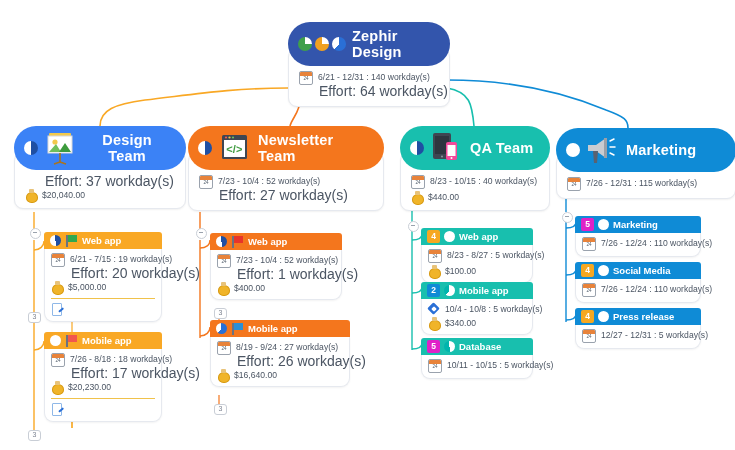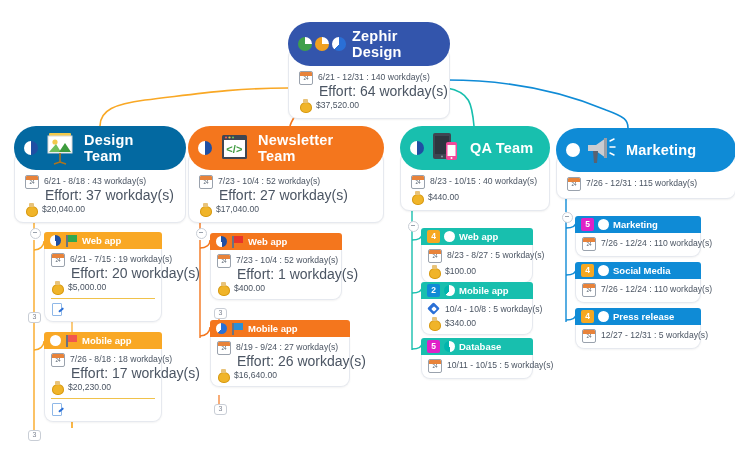--- a/index.html
+++ b/index.html
@@ -177,52 +177,39 @@
       <span>Zephir Design</span>
     </div>
     <div class="body">
       <div class="row">
         <span class="cal">
             <span>24</span>
           </span>
         <span class="rowtxt">6/21 - 12/31 : 140 workday(s)</span>
       </div>
       <div class="effort">Effort: 64 workday(s)</div>
-      <div class="row">
-        <span class="money">
-            <i></i>
-            <b></b>
-          </span>
-        <span class="rowtxt">$37,520.00</span>
-      </div>
     </div>
   </div>
 
   <div class="node bignode" style="left:14px;top:126px;width:172px;">
-    <div class="pill" style="background:#0369a1;">
+    <div class="pill" style="background:#3b82f6;text-align:center;">
       <span class="pie half-blue"></span>
       <span class="emblem">
         <svg viewBox="0 0 40 34" width="40" height="34">
           <rect x="9" y="2" width="22" height="3" rx="1" fill="#f2c94c"></rect>
           <rect x="8" y="5" width="24" height="17" fill="#ffffff" stroke="#d8d8d8"></rect>
           <circle cx="15" cy="11" r="2.6" fill="#f2c94c"></circle>
           <path d="M9 21 L16 13 L21 21 Z" fill="#6fbf5b"></path>
           <path d="M19 21 L25 12 L31 21 Z" fill="#3d9b3d"></path>
           <path d="M20 22 L20 31 M20 31 L14 33 M20 31 L26 33" stroke="#a9741f" stroke-width="1.6" fill="none"></path>
         </svg>
       </span>
       <span>Design Team</span>
     </div>
     <div class="body">
-      <div class="row">
-        <span class="cal">
-            <span>24</span>
-          </span>
-        <span class="rowtxt">6/21 - 8/18 : 43 workday(s)</span>
-      </div>
       <div class="effort">Effort: 37 workday(s)</div>
       <div class="row">
         <span class="money">
             <i></i>
             <b></b>
           </span>
         <span class="rowtxt">$20,040.00</span>
       </div>
     </div>
   </div>
@@ -304,27 +291,20 @@
       <span>Newsletter Team</span>
     </div>
     <div class="body">
       <div class="row">
         <span class="cal">
             <span>24</span>
           </span>
         <span class="rowtxt">7/23 - 10/4 : 52 workday(s)</span>
       </div>
       <div class="effort">Effort: 27 workday(s)</div>
-      <div class="row">
-        <span class="money">
-            <i></i>
-            <b></b>
-          </span>
-        <span class="rowtxt">$17,040.00</span>
-      </div>
     </div>
   </div>
   <div class="collapse" style="left:196px;top:228px;"></div>
 
   <div class="child" style="left:210px;top:233px;width:132px;">
     <div class="hd" style="background:#f4761d;">
       <span class="pie half-blue" style="width:11px;height:11px;flex:0 0 11px;"></span>
       <span class="flag">
         <span class="pole"></span>
           <span class="cloth" style="background:#e8342a;"></span>

